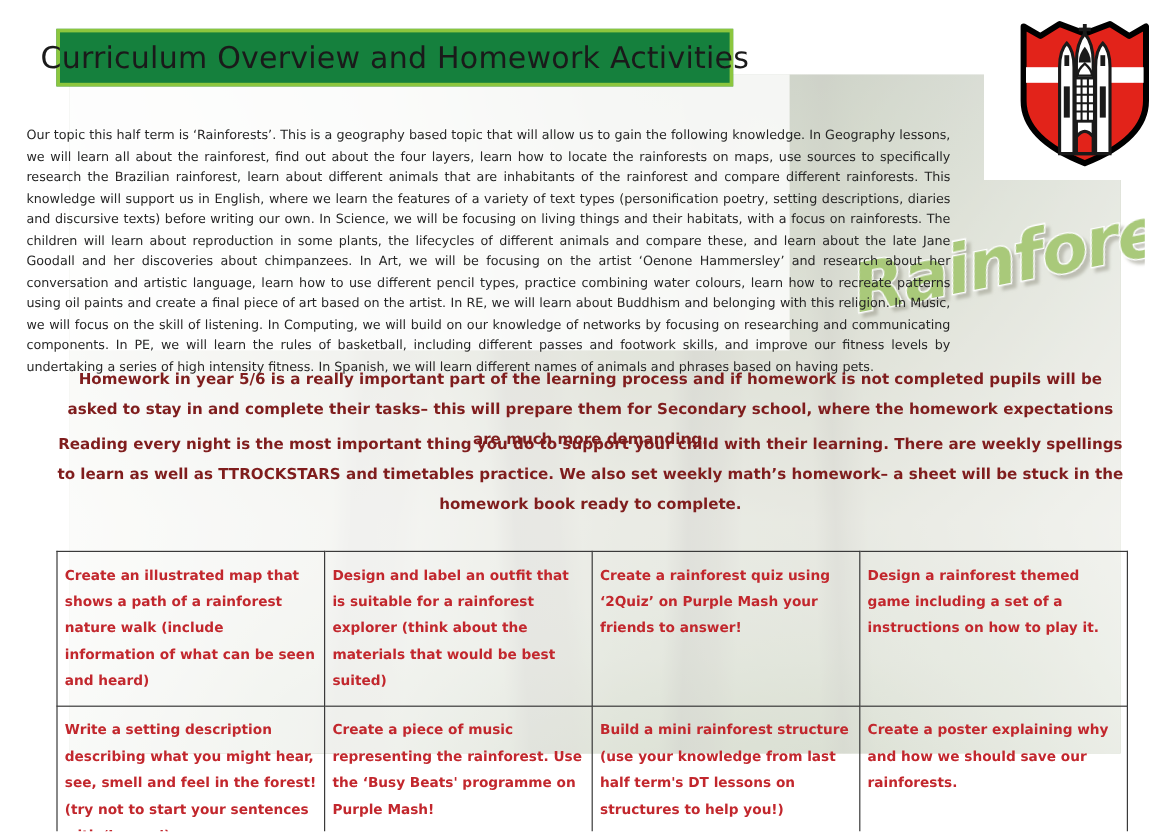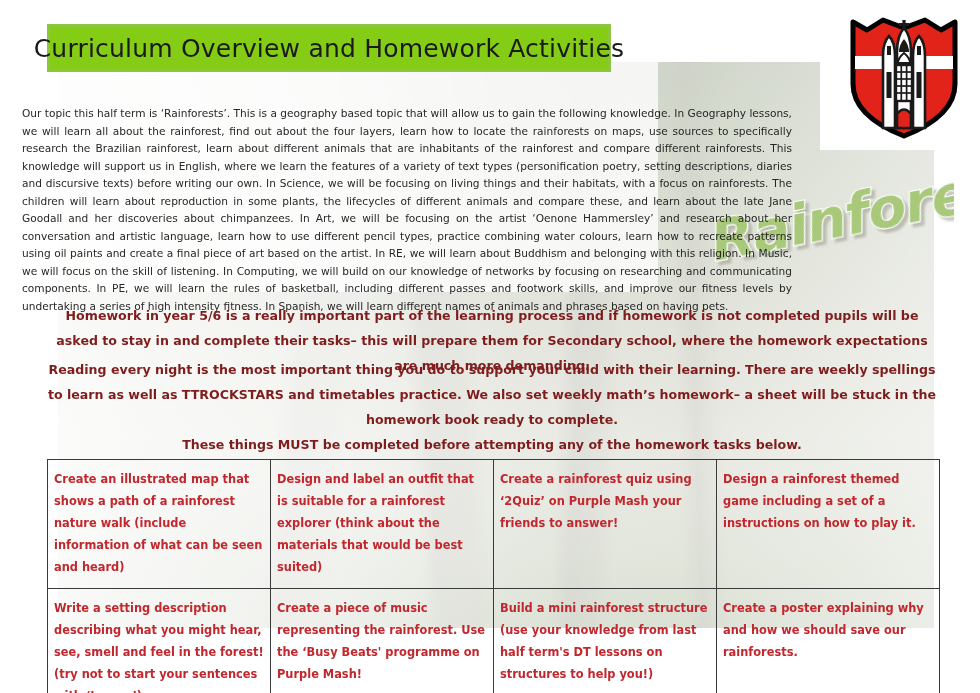--- a/index.html
+++ b/index.html
@@ -103,21 +103,21 @@
     z-index: 10;
   }
 
   
   .title-box {
     position: absolute;
     left: 47px;
     top: 24px;
     width: 564px;
     height: 48px;
-    background: #84cc16;
+    background: #15803d;
     border: 3px solid #8cc63e;
     box-sizing: border-box;
     display: flex;
     align-items: center;
     justify-content: center;
   }
   .title-text {
     font-family: "DejaVu Sans", sans-serif;
     font-size: 25px;
     font-weight: 400;
@@ -271,23 +271,20 @@
     </div>
 
     <div class="body-para">Our topic this half term is ‘Rainforests’. This is a geography based topic that will allow us to gain the following knowledge. In Geography lessons, we will learn all about the rainforest, find out about the four layers, learn how to locate the rainforests on maps, use sources to specifically research the Brazilian rainforest, learn about different animals that are inhabitants of the rainforest and compare different rainforests. This knowledge will support us in English, where we learn the features of a variety of text types (personification poetry, setting descriptions, diaries and discursive texts) before writing our own. In Science, we will be focusing on living things and their habitats, with a focus on rainforests. The children will learn about reproduction in some plants, the lifecycles of different animals and compare these, and learn about the late Jane Goodall and her discoveries about chimpanzees. In Art, we will be focusing on the artist ‘Oenone Hammersley’ and research about her conversation and artistic language, learn how to use different pencil types, practice combining water colours, learn how to recreate patterns using oil paints and create a final piece of art based on the artist. In RE, we will learn about Buddhism and belonging with this religion. In Music, we will focus on the skill of listening. In Computing, we will build on our knowledge of networks by focusing on researching and communicating components. In PE, we will learn the rules of basketball, including different passes and footwork skills, and improve our fitness levels by undertaking a series of high intensity fitness. In Spanish, we will learn different names of animals and phrases based on having pets.</div>
 
     <div class="hw-block" id="hw-1">Homework in year 5/6 is a really important part of the learning process and if homework is not completed pupils will be asked to stay in and complete their tasks– this will prepare them for  Secondary school, where the homework expectations are much more demanding.</div>
 
     <div class="hw-block" id="hw-2">
       <span class="u">Reading every night is the most important thing you do to support your child with their learning</span><span>. There are weekly spellings to learn as well as TTROCKSTARS and timetables practice. We also set weekly math’s homework– a sheet will be stuck in the homework book ready to complete.</span>
     </div>
 
-    <div class="hw-block" id="hw-3">
-      <span>These things </span><span class="u">MUST </span><span>be completed before attempting any of the homework tasks below.</span>
-    </div>
 
     <table class="task-table">
       <tbody>
         <tr class="row-1">
           <td>Create an illustrated map that shows a path of a rainforest nature walk (include information of what can be seen and heard)</td>
           <td>Design and label an outfit that is suitable for a rainforest explorer (think about the materials that would be best suited)</td>
           <td>Create a rainforest quiz using ‘2Quiz’ on Purple Mash your friends to answer!</td>
           <td>Design a rainforest themed game including a set of a instructions on how to play it.</td>
         </tr>
         <tr class="row-2">

